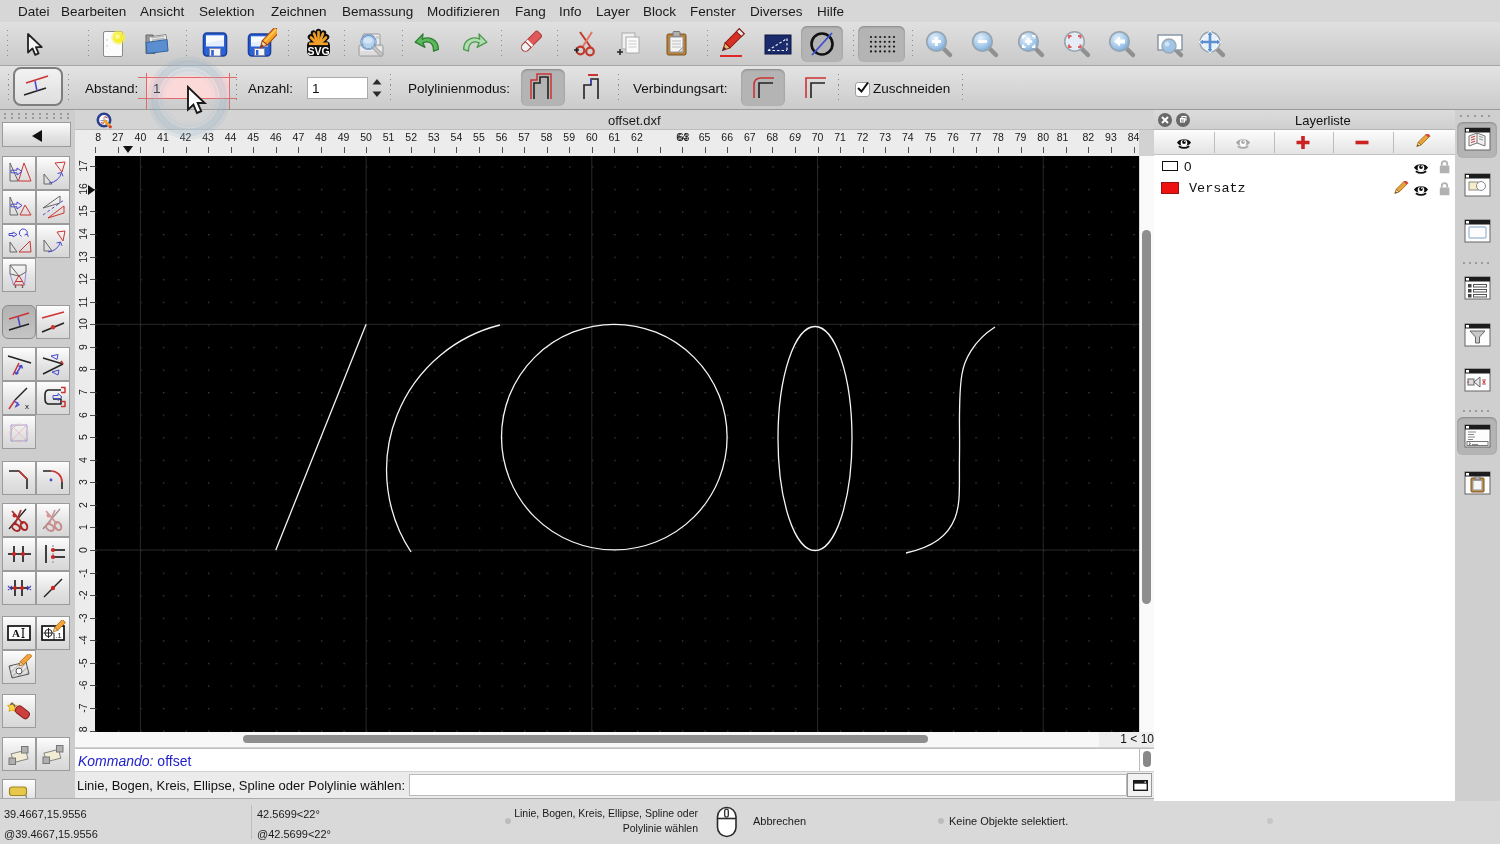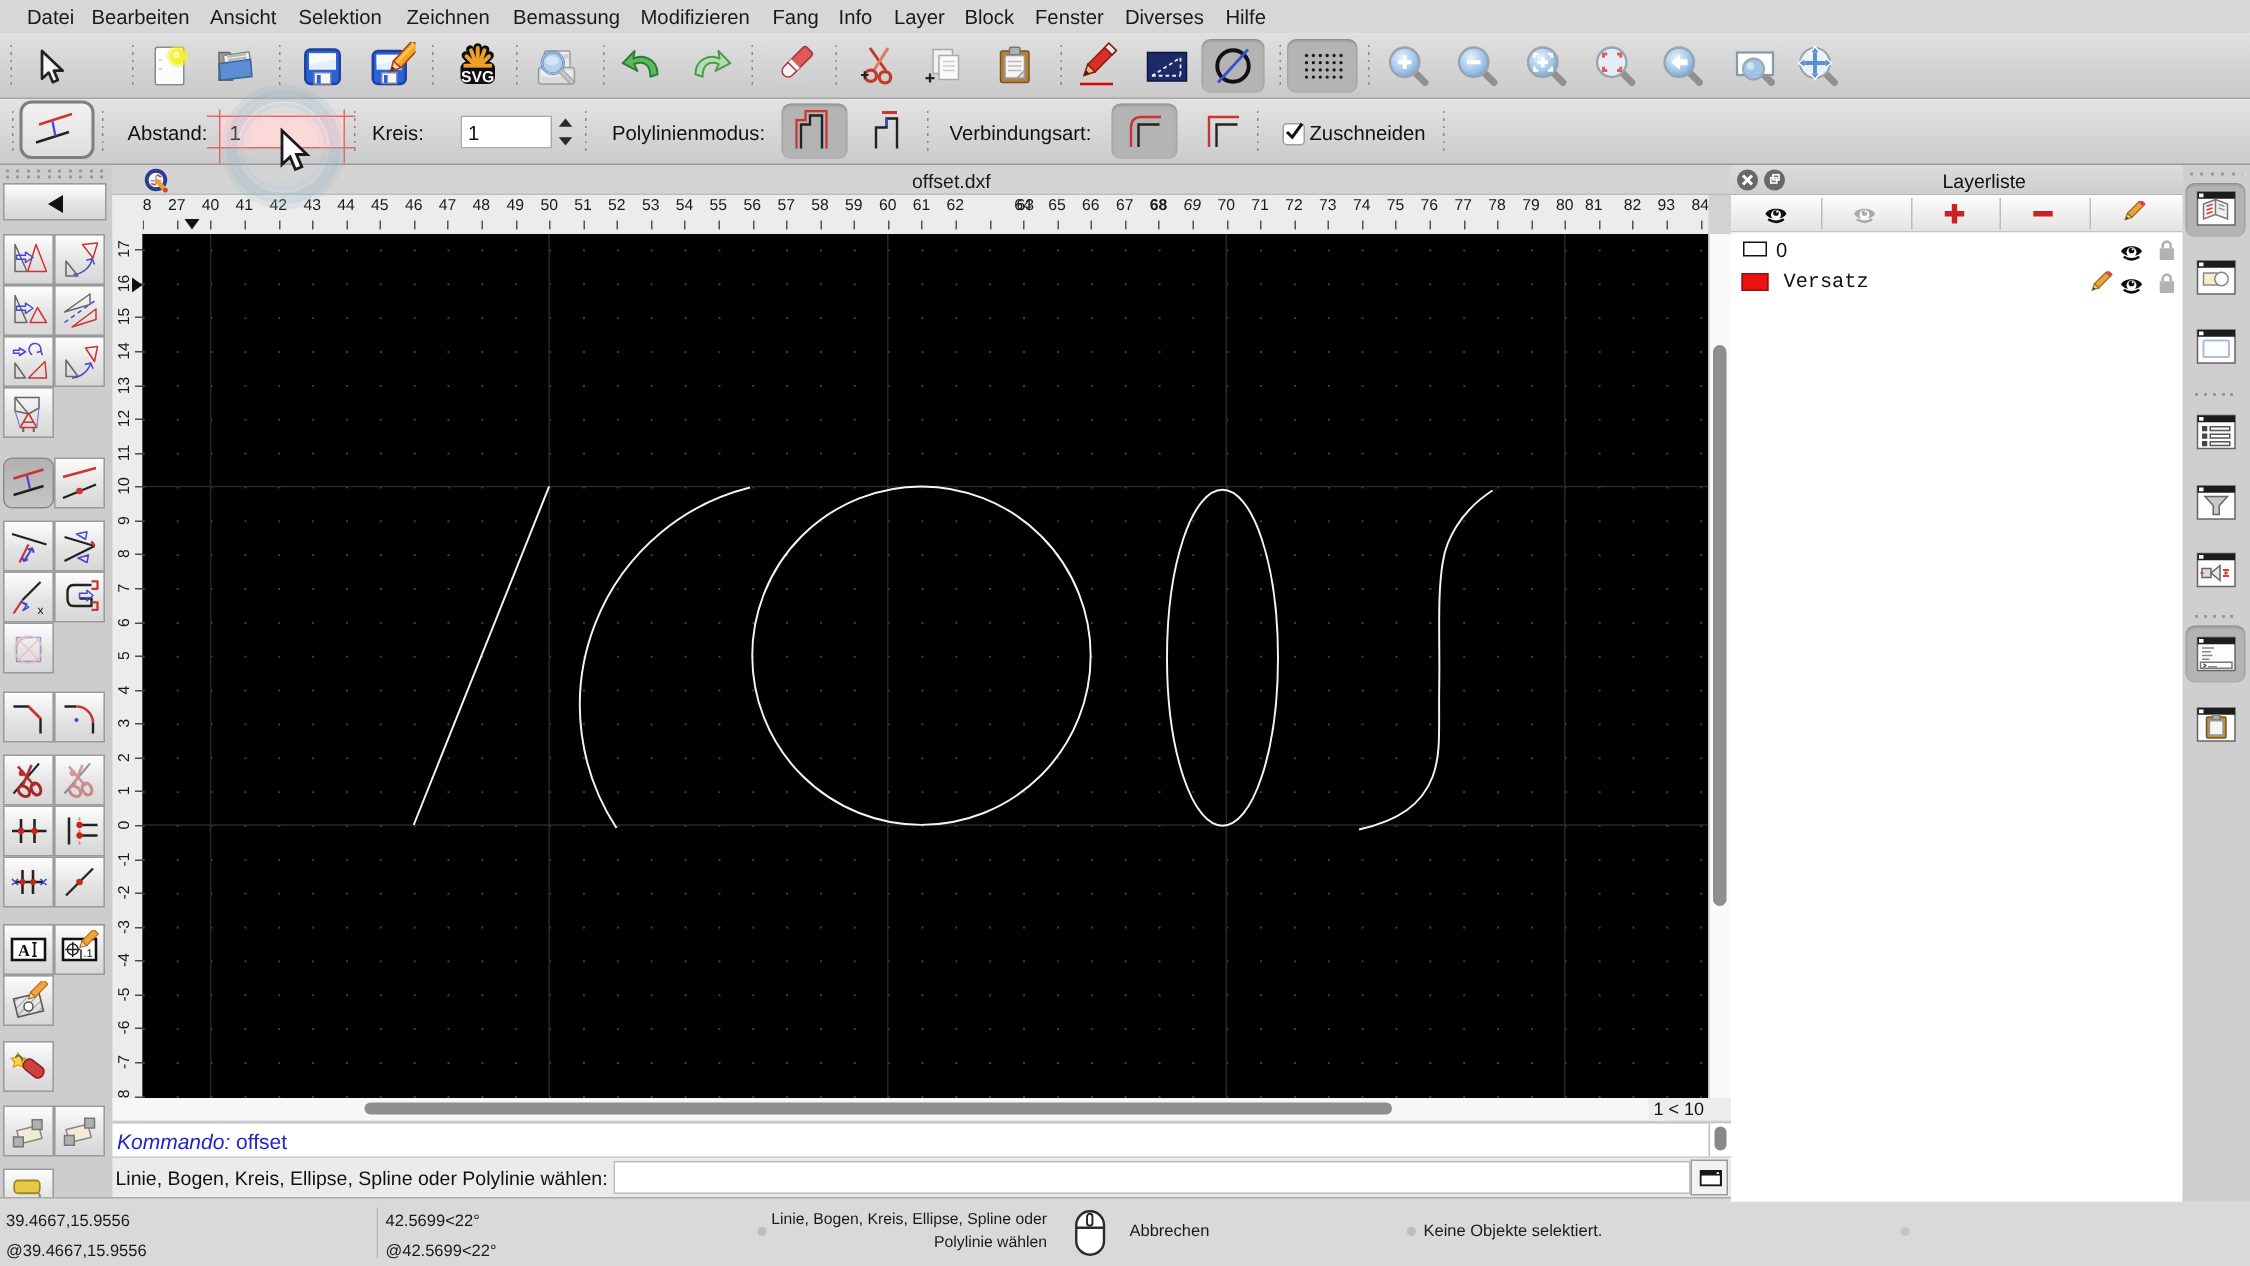--- a/index.html
+++ b/index.html
@@ -15,21 +15,21 @@
 .tbtn{position:absolute;width:34px;height:34px;background:linear-gradient(#fdfdfd,#e2e2e2 60%,#d7d7d7);border:1px solid #9b9b9b;box-sizing:border-box;}
 .tbtn.pressed{background:linear-gradient(#b2b2b2,#c5c5c5);border-color:#8a8a8a;border-radius:6px;}
 .tbtn svg{position:absolute;left:3px;top:3px;}
 #mdict{left:75px;top:110px;width:1079px;height:20px;background:#d4d4d4;border-bottom:1px solid #bdbdbd;box-sizing:border-box;}
 #hruler{left:95px;top:130px;width:1044px;height:26px;background:#ececec;overflow:hidden;}
 #vruler{left:75px;top:130px;width:20px;height:602px;background:#ececec;overflow:hidden;}
 .rnum{position:absolute;font-size:10.5px;color:#191919;}
 #canvas{left:95px;top:156px;width:1044px;height:576px;background:#000;}
 #vscroll{left:1139px;top:156px;width:15px;height:576px;background:#fafafa;border-left:1px solid #d8d8d8;box-sizing:border-box;}
 #hscroll{left:75px;top:732px;width:1035px;height:15px;background:#f7f7f7;}
-#pgind{left:1099px;top:732px;width:55px;height:15px;background:#ededed;font-size:12px;color:#111;text-align:right;line-height:15px;padding-right:18px;box-sizing:border-box;}
+#pgind{left:1099px;top:732px;width:55px;height:15px;background:#ededed;font-size:12px;color:#111;text-align:right;line-height:15px;padding-right:0;box-sizing:border-box;}
 #cmdrow1{left:75px;top:748px;width:1079px;height:23px;background:#fff;border-top:1px solid #c0c0c0;box-sizing:border-box;}
 #cmdrow2{left:75px;top:771px;width:1079px;height:27px;background:#ebebeb;border-top:1px solid #d0d0d0;box-sizing:border-box;}
 #statusbar{left:0;top:798px;width:1500px;height:46px;background:#d9d9d9;border-top:1px solid #ababab;box-sizing:border-box;font-size:11px;color:#1a1a1a;}
 #rpanel{left:1154px;top:110px;width:301px;height:691px;background:#fff;}
 #rphead{left:0;top:0;width:301px;height:20px;background:linear-gradient(#dcdcdc,#cfcfcf);border-bottom:1px solid #b5b5b5;box-sizing:border-box;}
 #rpbtns{left:0;top:20px;width:301px;height:25px;background:linear-gradient(#fdfdfd,#e3e3e3);border-bottom:1px solid #c3c3c3;box-sizing:border-box;}
 #rdock{left:1455px;top:110px;width:45px;height:691px;background:#cfcfcf;}
 </style></head>
 <body>
 
@@ -301,21 +301,21 @@
   <div class="vsep" style="left:68px"></div>
   <span class="lbl2" style="left:85px">Abstand:</span>
 
   <div class="abs" style="left:146px;top:10px;width:83px;height:23px;background:#fcd9d9;"></div>
   <div class="abs" style="left:138px;top:11px;width:99px;height:1px;background:#e06a6a"></div>
   <div class="abs" style="left:138px;top:32px;width:99px;height:1px;background:#e06a6a"></div>
   <div class="abs" style="left:146px;top:6.5px;width:1px;height:36px;background:#e06a6a"></div>
   <div class="abs" style="left:229px;top:6.5px;width:1px;height:36px;background:#e06a6a"></div>
   <span class="lbl2" style="left:153px">1</span>
   <div class="vsep" style="left:236px"></div>
-    <span class="lbl2" style="left:248px">Kreis:</span>
+    <span class="lbl2" style="left:248px">Anzahl:</span>
   <div class="abs" style="left:307px;top:11px;width:61px;height:22px;background:#fff;border:1px solid #ababab;box-sizing:border-box"></div>
   <span class="lbl2" style="left:312px">1</span>
   <div class="abs" style="left:13px;top:1px;width:46px;height:35px;background:linear-gradient(#f2f2f2,#dedede);border:2px solid #7e7e7e;border-radius:8px;"></div>
     <svg class="abs" style="left:21px;top:6px;" width="30" height="26" viewBox="0 0 30 26">
       <line x1="5" y1="11" x2="27" y2="4" stroke="#cc3333" stroke-width="1.6"></line>
       <line x1="3" y1="23" x2="25" y2="16" stroke="#222" stroke-width="1.6"></line>
       <line x1="14" y1="9" x2="16" y2="19" stroke="#4848cc" stroke-width="1.5"></line>
     </svg>
     <svg class="abs" style="left:371px;top:12px" width="12" height="20">
       <polygon points="6,1 10.5,6.5 1.5,6.5" fill="#2a2a2a"></polygon>
@@ -723,21 +723,21 @@
     <span class="rnum" style="left:564.5px;top:1px;transform:translateX(-50%);padding-left:48px;">63</span>
     <div class="abs" style="left:564.5px;top:17px;width:1px;height:6px;background:#555;"></div>
     <span class="rnum" style="left:587.0px;top:1px;transform:translateX(-50%);">64</span>
     <div class="abs" style="left:587.0px;top:17px;width:1px;height:6px;background:#555;"></div>
     <span class="rnum" style="left:609.6px;top:1px;transform:translateX(-50%);">65</span>
     <div class="abs" style="left:609.6px;top:17px;width:1px;height:6px;background:#555;"></div>
     <span class="rnum" style="left:632.2px;top:1px;transform:translateX(-50%);">66</span>
     <div class="abs" style="left:632.2px;top:17px;width:1px;height:6px;background:#555;"></div>
     <span class="rnum" style="left:654.8px;top:1px;transform:translateX(-50%);text-align:center;">67</span>
     <div class="abs" style="left:654.8px;top:17px;width:1px;height:6px;background:#555;"></div>
-    <span class="rnum" style="left:677.3px;top:1px;transform:translateX(-50%);font-weight:bold;">68</span>
+    <span class="rnum" style="left:677.3px;top:1px;transform:translateX(-50%);">68</span>
     <div class="abs" style="left:677.3px;top:17px;width:1px;height:6px;background:#555;"></div>
     <span class="rnum" style="left:699.9px;top:1px;transform:translateX(-50%);font-style:italic;">69</span>
     <div class="abs" style="left:699.9px;top:17px;width:1px;height:6px;background:#555;"></div>
     <span class="rnum" style="left:722.5px;top:1px;transform:translateX(-50%);">70</span>
     <div class="abs" style="left:722.5px;top:17px;width:1px;height:6px;background:#555;"></div>
     <span class="rnum" style="left:745.0px;top:1px;transform:translateX(-50%);">71</span>
     <div class="abs" style="left:745.0px;top:17px;width:1px;height:6px;background:#555;"></div>
     <span class="rnum" style="left:767.6px;top:1px;transform:translateX(-50%);">72</span>
     <div class="abs" style="left:767.6px;top:17px;width:1px;height:6px;background:#555;"></div>
     <span class="rnum" style="left:790.2px;top:1px;transform:translateX(-50%);">73</span>

